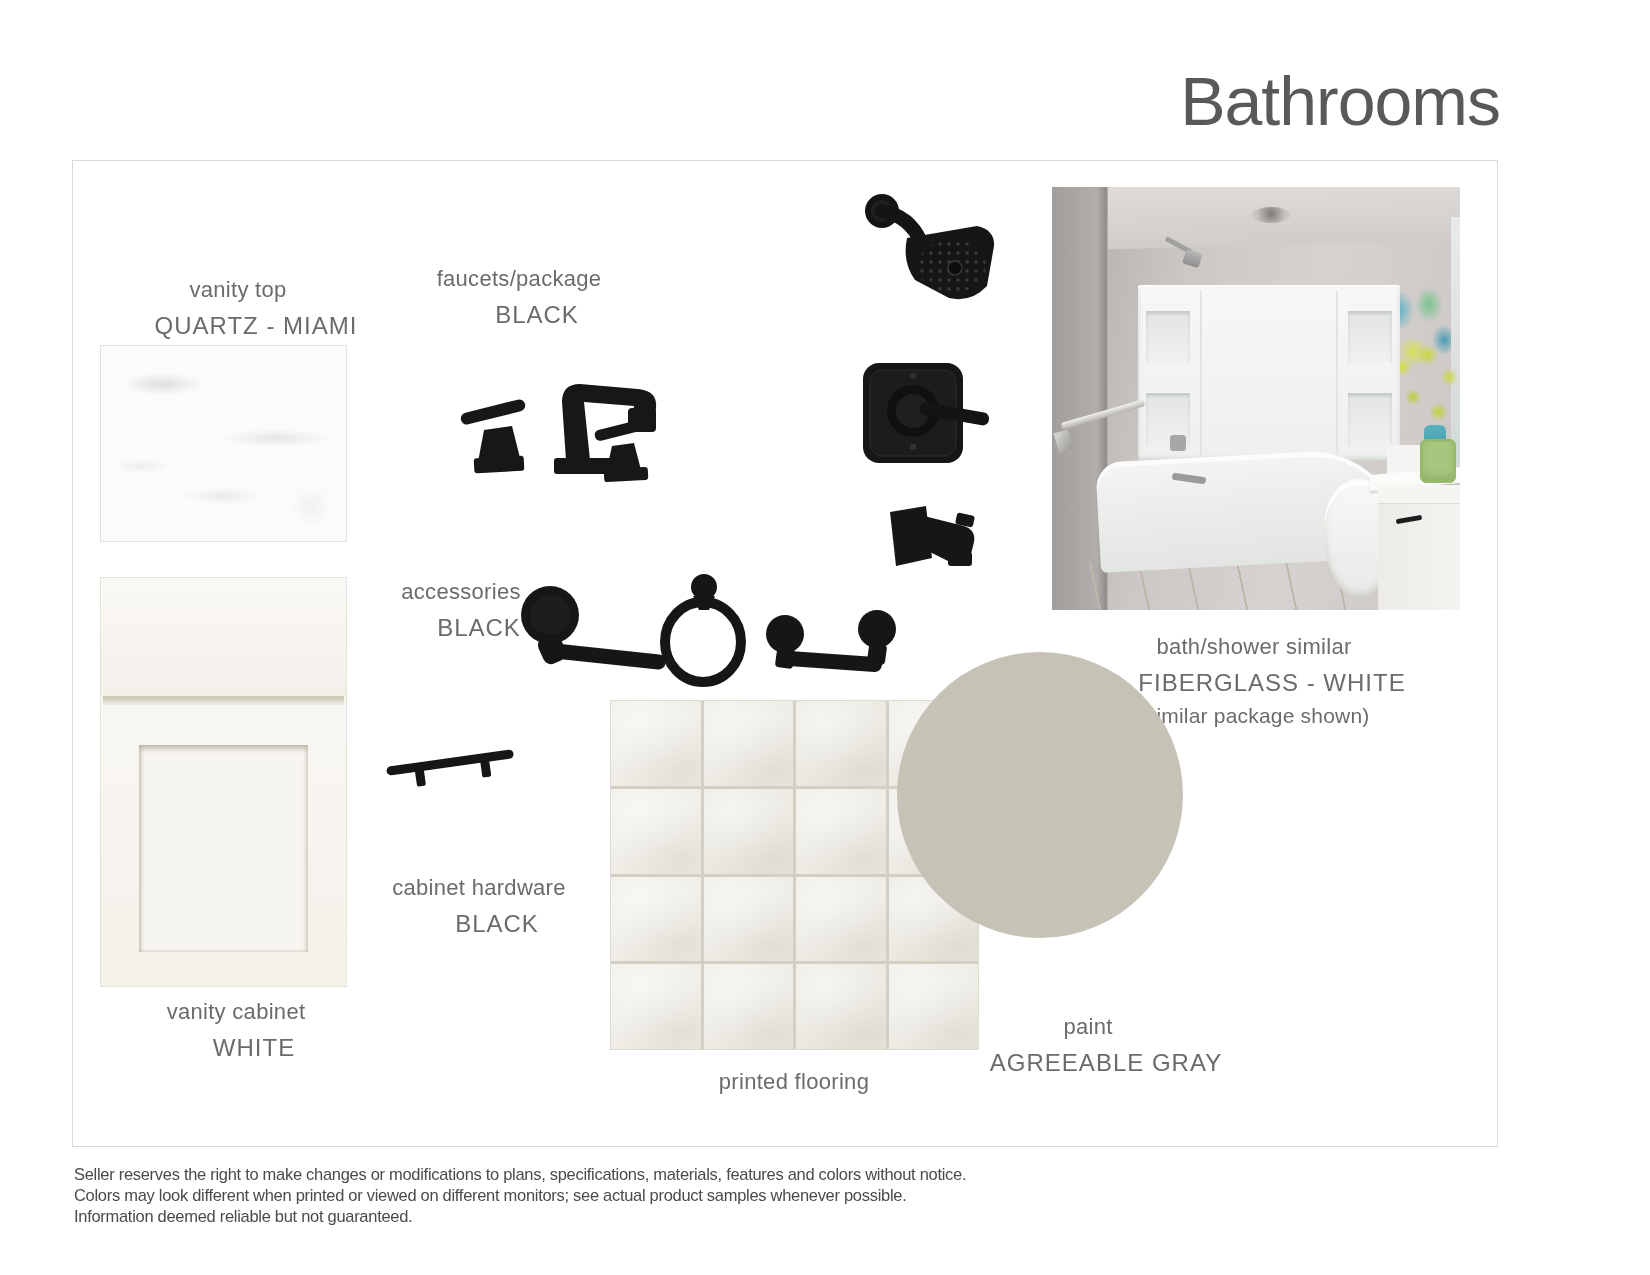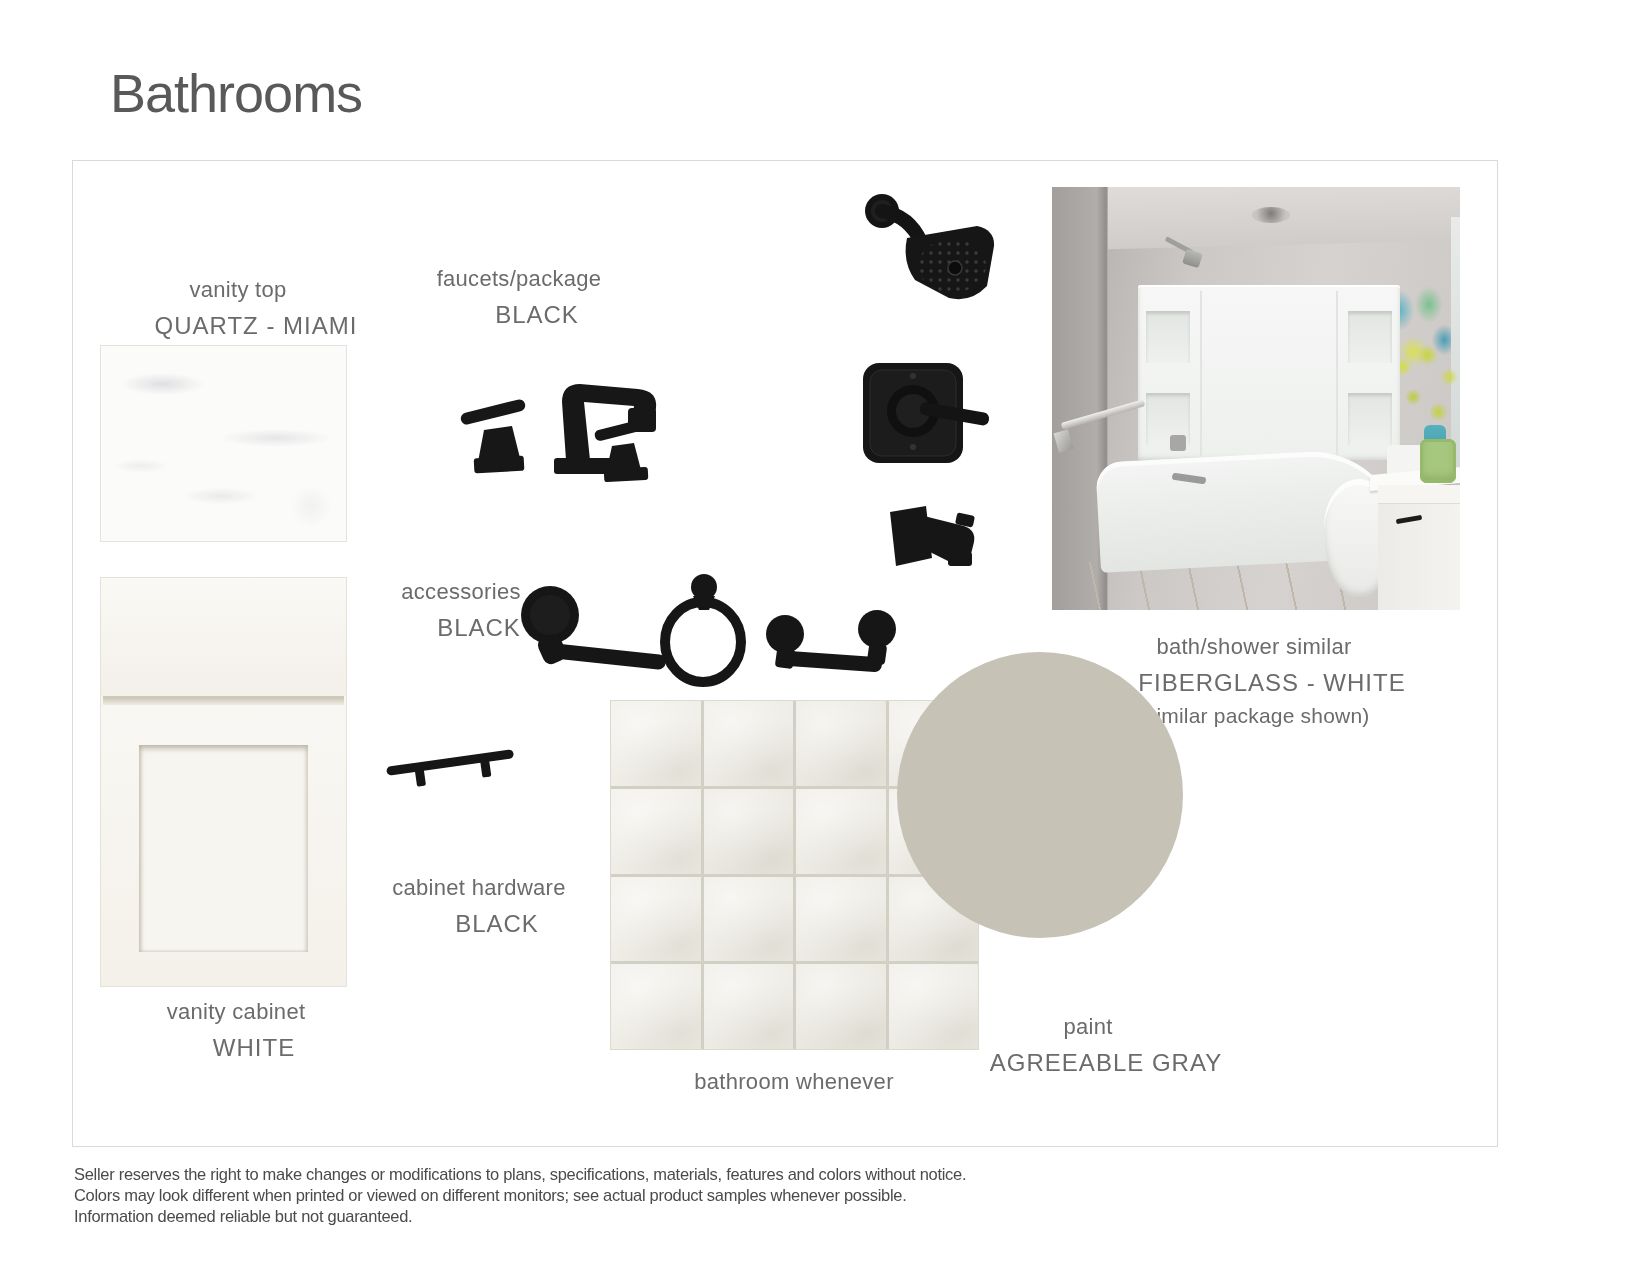--- a/index.html
+++ b/index.html
@@ -1,21 +1,21 @@
 <!DOCTYPE html>
 <html><head>
 <meta charset="utf-8">
 <style>
   html,body{margin:0;padding:0;background:#ffffff;}
   .canvas{position:relative;width:1650px;height:1275px;background:#fff;overflow:hidden;
           font-family:"Liberation Sans",sans-serif;}
 
   
-  .page-title{position:absolute;left:110px;top:62px;width:1390px;text-align:left;
-    font-size:54px;color:#595959;letter-spacing:-1px;}
+  .page-title{position:absolute;left:110px;top:62px;width:1390px;text-align:right;
+    font-size:68px;color:#595959;letter-spacing:-1px;}
 
   
   .panel{position:absolute;left:72px;top:160px;width:1424px;height:985px;
     border:1px solid #d9d9d9;background:#fff;}
 
   
   .lbl{position:absolute;text-align:center;color:#6b6b6b;}
   .lbl .l1{font-size:22px;letter-spacing:.3px;}
   .lbl .l2{font-size:24px;margin-top:9px;letter-spacing:1px;margin-left:36px;}
   .lbl .l3{font-size:21px;margin-top:7px;letter-spacing:.2px;}
@@ -169,21 +169,21 @@
       <div class="l1">vanity cabinet</div>
       <div class="l2">WHITE</div>
     </div>
 
     <div class="lbl" style="left:266px;top:714px;width:280px;">
       <div class="l1">cabinet hardware</div>
       <div class="l2">BLACK</div>
     </div>
 
     <div class="lbl" style="left:561px;top:908px;width:320px;">
-      <div class="l1">bathroom whenever</div>
+      <div class="l1">printed flooring</div>
     </div>
 
     <div class="lbl" style="left:875px;top:853px;width:280px;">
       <div class="l1">paint</div>
       <div class="l2">AGREEABLE GRAY</div>
     </div>
   </div>
 
   <div class="quartz"></div>
 

